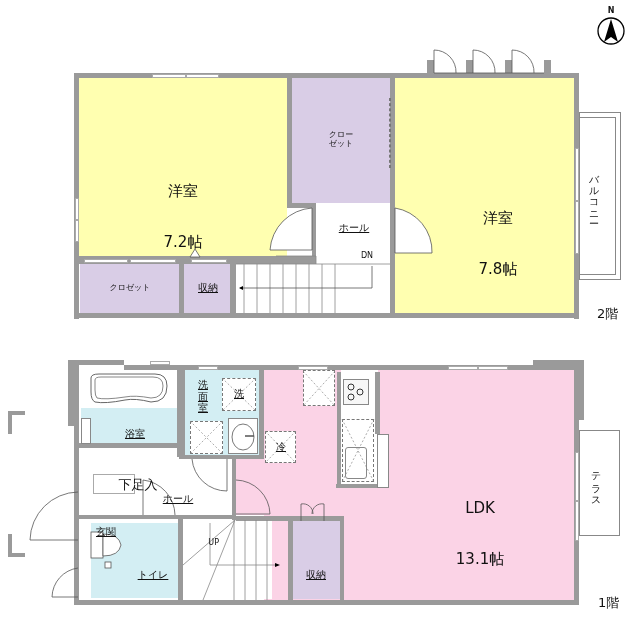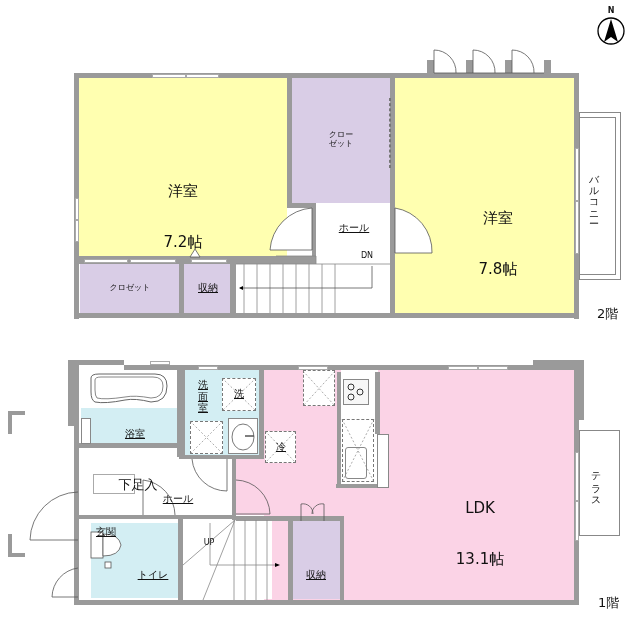--- a/index.html
+++ b/index.html
@@ -259,15 +259,15 @@
   <div class="label med" style="left:193px;top:379px;width:20px;">洗
 面
 室</div>
   <div class="label med" style="left:229px;top:388px;width:20px;">洗</div>
   <div class="label med" style="left:272px;top:441px;width:18px;">冷</div>
   <div class="label sm" style="left:94px;top:478px;width:40px;font-size:13px;margin-left:24px;">下足入</div>
   <div class="label med" style="left:86px;top:526px;width:40px;">玄関</div>
   <div class="label med" style="left:150px;top:493px;width:56px;">ホール</div>
   <div class="label med" style="left:133px;top:569px;width:40px;">トイレ</div>
   <div class="label med" style="left:296px;top:569px;width:40px;">収納</div>
-  <div class="label sm" style="left:199px;top:538px;width:20px;">UP</div>
+  <div class="label sm" style="left:199px;top:538px;width:20px;text-align:right;">UP</div>
   <div class="label" style="left:598px;top:596px;font-size:13px;">1階</div>
 </div>
 
 </body></html>

